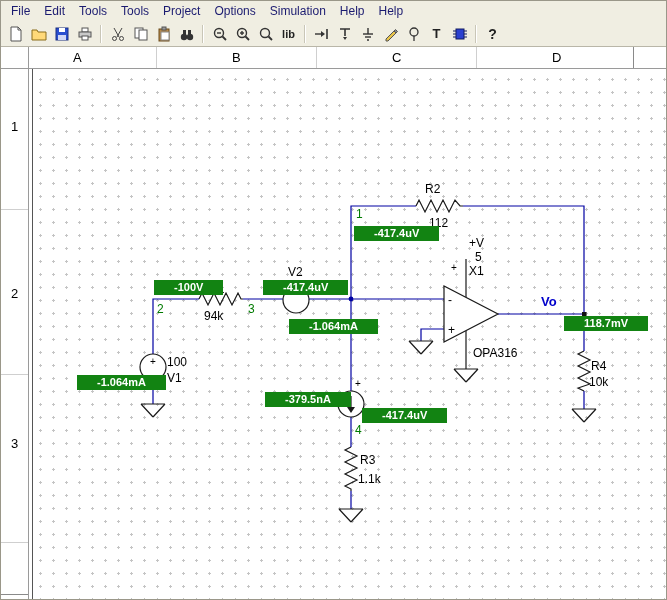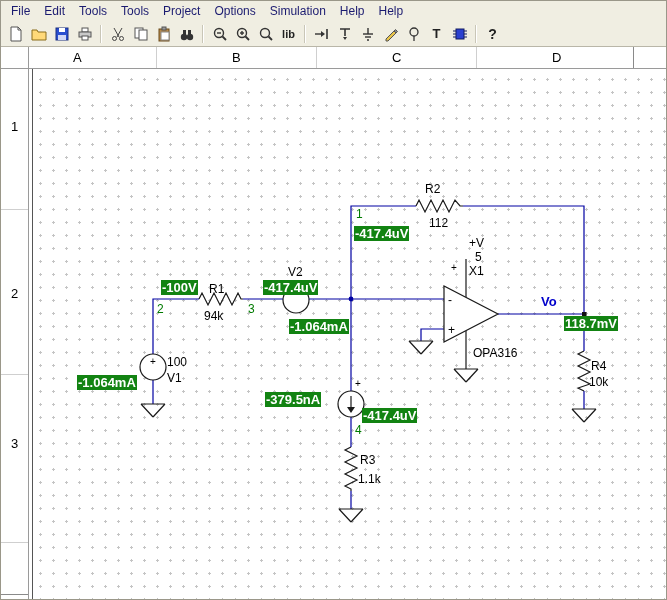--- a/index.html
+++ b/index.html
@@ -38,22 +38,22 @@
 
   .wire { stroke:#0000a2; stroke-width:1.2; fill:none; }
   .part { stroke:#1a1a1a; stroke-width:1.2; fill:none; }
   .fillw { fill:#fff; }
   .lbl { font:12px "Liberation Sans", sans-serif; fill:#000; }
   .sym { font:10px "Liberation Sans", sans-serif; fill:#000; }
   .opsym { font:12px "Liberation Sans", sans-serif; fill:#000; }
   .nodenum { font:12px "Liberation Sans", sans-serif; fill:#007b00; }
   .vo { font:bold 13px "Liberation Sans", sans-serif; fill:#0000cc; }
 
-  .badge { position:absolute; background:#128312; color:#fff; font-size:13px; font-weight:bold;
-           line-height:13px; padding:1px 1px; white-space:nowrap; }
+  .badge { position:absolute; background:#128312; color:#fff; font-size:11px; font-weight:bold;
+           line-height:13px; padding:1px 20px; white-space:nowrap; }
 </style>
 </head>
 <body>
 
 <div class="app">
 
   <div class="menubar">
     <span class="menu-item">File</span>
     <span class="menu-item">Edit</span>
     <span class="menu-item">Tools</span>
@@ -307,21 +307,21 @@
 
         <text class="vo" x="512" y="237">Vo</text>
 
         <text class="nodenum" x="327" y="149">1</text>
         <text class="nodenum" x="128" y="244">2</text>
         <text class="nodenum" x="219" y="244">3</text>
         <text class="nodenum" x="326" y="365">4</text>
       </svg>
 
       <div class="badge" style="left:48px; top:306px;">-1.064mA</div>
-      <div class="badge" style="left:132px; top:211px;">-100V</div>
+      <div class="badge" style="left:125px; top:211px;">-100V</div>
       <div class="badge" style="left:234px; top:211px;">-417.4uV</div>
       <div class="badge" style="left:260px; top:250px;">-1.064mA</div>
       <div class="badge" style="left:325px; top:157px;">-417.4uV</div>
       <div class="badge" style="left:236px; top:323px;">-379.5nA</div>
       <div class="badge" style="left:333px; top:339px;">-417.4uV</div>
       <div class="badge" style="left:489px; top:247px;margin-left:46px;">118.7mV</div>
     </div>
   </div>
 </div>
 

